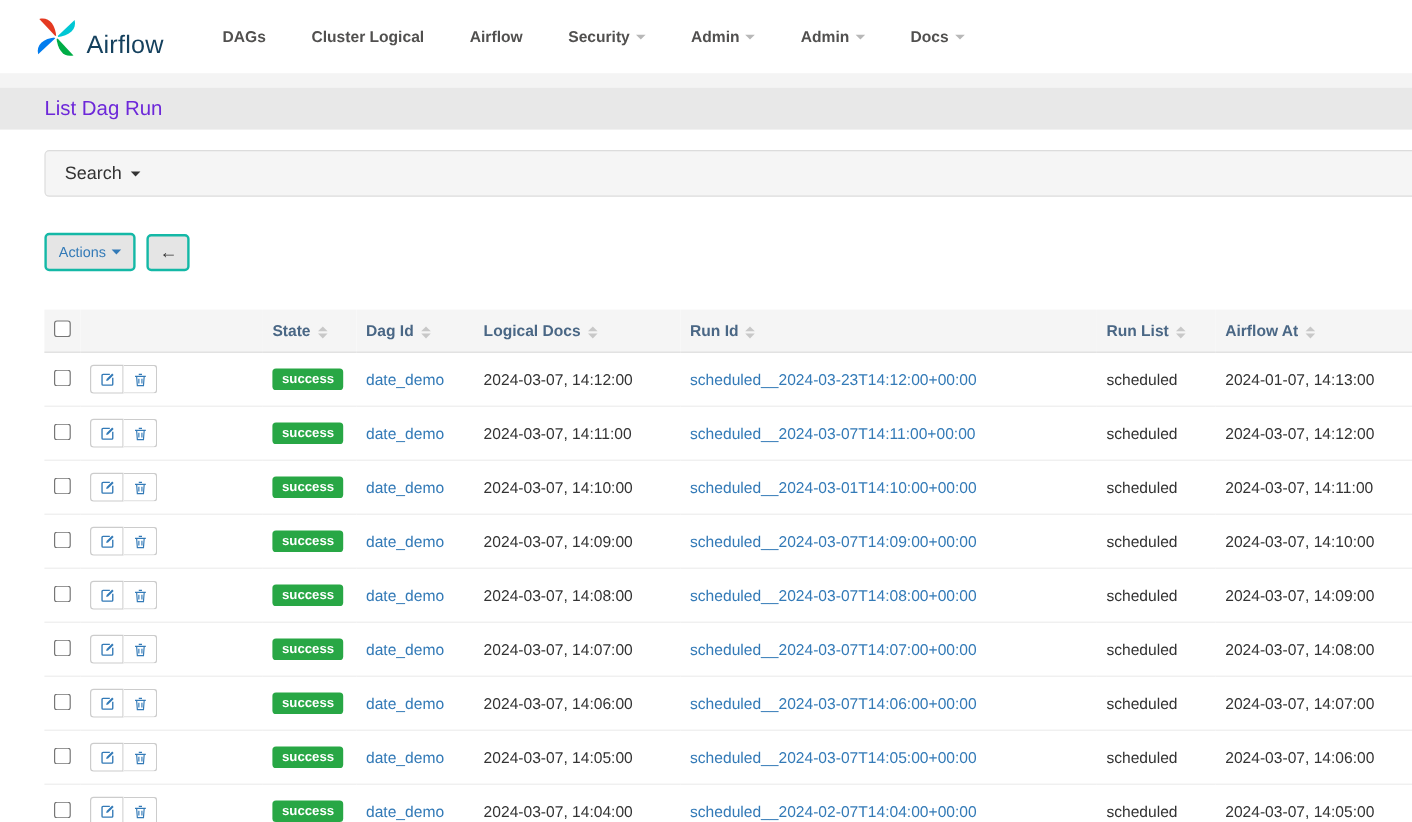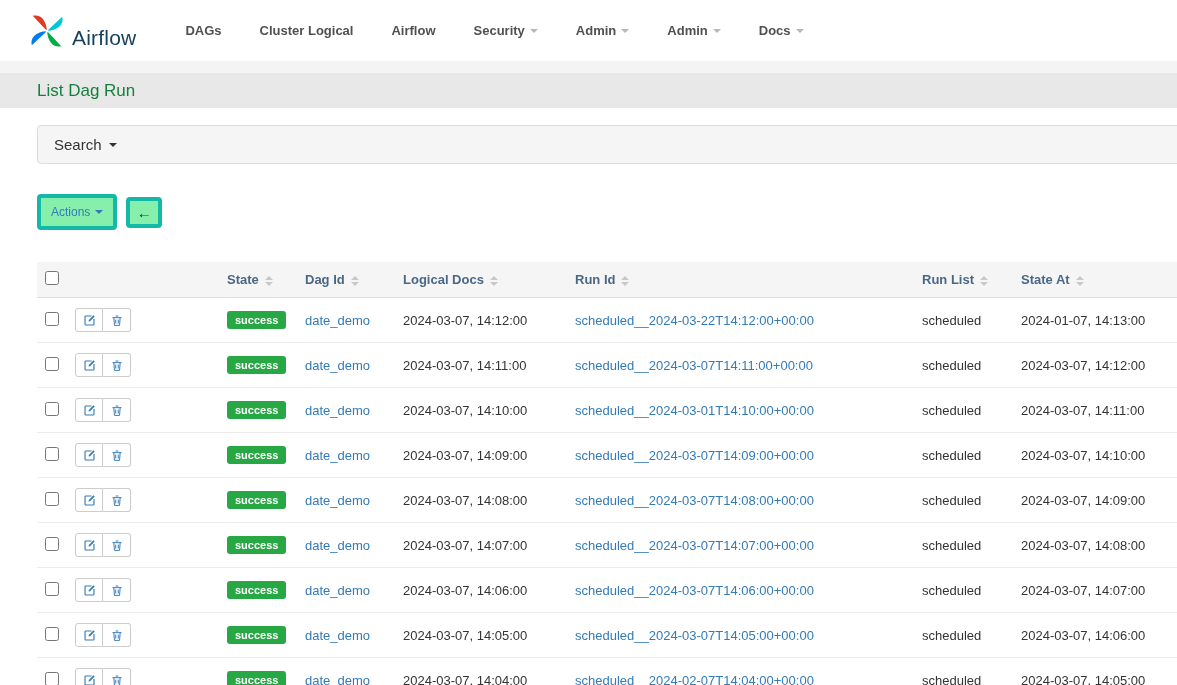--- a/index.html
+++ b/index.html
@@ -49,21 +49,21 @@
 
   
   .band { height: 12px; background: #f4f4f4; }
   .title-bar {
     height: 35px;
     background: #e8e8e8;
     display: flex;
     align-items: center;
     padding-left: 37px;
     font-size: 17px;
-    color: #15803d;
+    color: #6d28d9;
   }
 
   
   .content { padding-left: 37px; }
   .wide { width: 1250px; }
 
   .search-panel {
     margin-top: 17px;
     border: 1px solid #dcdcdc;
     border-radius: 4px;
@@ -72,22 +72,22 @@
     font-size: 15px;
     color: #333;
     display: flex;
     align-items: center;
     gap: 7px;
     cursor: pointer;
   }
 
   .toolbar { margin-top: 30px; display: flex; align-items: center; gap: 9px; }
   .btn {
-    background: #86efac;
-    border: 4px solid #14b8a6;
+    background: #e5e5e5;
+    border: 2px solid #14b8a6;
     border-radius: 4px;
     cursor: pointer;
     font-family: inherit;
   }
   .actions-btn {
     color: var(--c-link, #337ab7);
     font-size: 12px;
     padding: 7px 10px;
     display: inline-flex;
     align-items: center;
@@ -247,21 +247,21 @@
     </colgroup>
     <thead>
       <tr>
         <th><input type="checkbox" style=""></th>
         <th></th>
         <th><span>State</span><span class="sort"><span class="up"></span><span class="dn"></span></span></th>
         <th><span>Dag Id</span><span class="sort"><span class="up"></span><span class="dn"></span></span></th>
         <th><span>Logical Docs</span><span class="sort"><span class="up"></span><span class="dn"></span></span></th>
         <th><span>Run Id</span><span class="sort"><span class="up"></span><span class="dn"></span></span></th>
         <th><span>Run List</span><span class="sort"><span class="up"></span><span class="dn"></span></span></th>
-        <th><span>State At</span><span class="sort"><span class="up"></span><span class="dn"></span></span></th>
+        <th><span>Airflow At</span><span class="sort"><span class="up"></span><span class="dn"></span></span></th>
       </tr>
     </thead>
     <tbody>
   <tr>
     <td><input type="checkbox" style=""></td>
     <td>
       <span class="btn-group">
         <button class="icon-btn">
           <span style="display:inline-flex;">
             <svg width="13" height="13" viewBox="0 0 16 16">
@@ -275,21 +275,21 @@
             <svg width="12" height="13" viewBox="0 0 16 16">
               <path d="M2 4.2h12M6.2 2h3.6M3.8 4.2l.8 10.3h6.8l.8-10.3M6.3 6.8v5.2M9.7 6.8v5.2" fill="none" stroke="var(--c-link,#337ab7)" stroke-width="1.3"></path>
             </svg>
           </span>
         </button>
       </span>
     </td>
     <td><span class="badge">success</span></td>
     <td><a href="#">date_demo</a></td>
     <td><span>2024-03-07, 14:12:00</span></td>
-    <td><a href="#">scheduled__2024-03-22T14:12:00+00:00</a></td>
+    <td><a href="#">scheduled__2024-03-23T14:12:00+00:00</a></td>
     <td><span>scheduled</span></td>
     <td><span>2024-01-07, 14:13:00</span></td>
   </tr>
 
   <tr>
     <td><input type="checkbox" style=""></td>
     <td>
       <span class="btn-group">
         <button class="icon-btn">
           <span style="display:inline-flex;">

